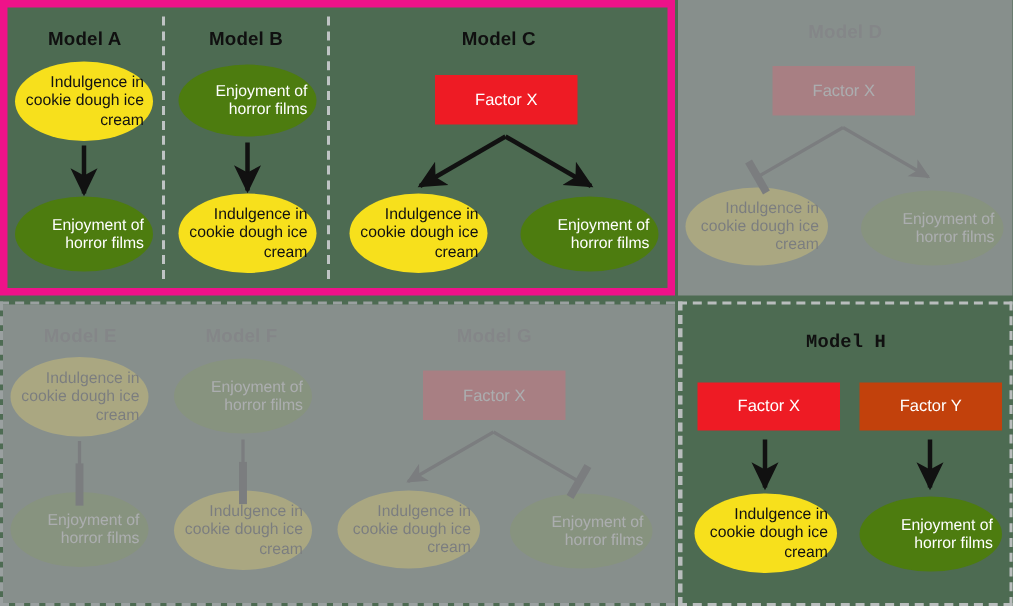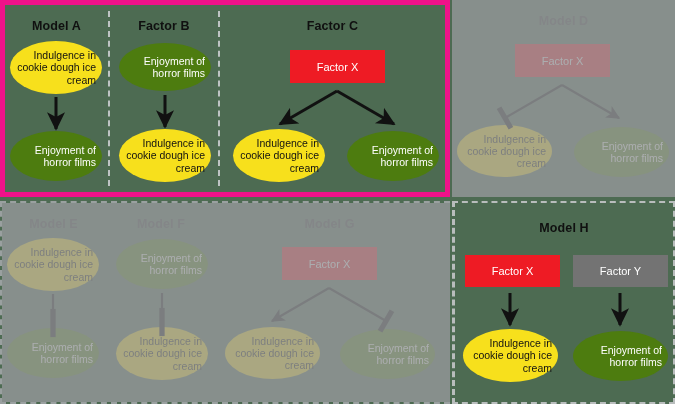--- a/index.html
+++ b/index.html
@@ -53,21 +53,21 @@
   .ell.yellow{background:#f7e01c;color:#111;}
   .ell.green{background:#4d7c0f;color:#ffffff;}
 
   
   .rect{
     position:absolute;
     display:flex;align-items:center;justify-content:center;
     text-align:center;font-size:11px;color:#fff;
   }
   .rect.red{background:#ee1b24;}
-  .rect.blue{background:#737373;}
+  .rect.blue{background:#c2410c;}
 
   
   svg.arrows{position:absolute;left:0;top:0;width:100%;height:100%;overflow:visible;z-index:3;}
 </style>
 </head>
 <body>
 
 <div id="canvas">
 
   <div class="panel top-row">
@@ -84,30 +84,30 @@
             <marker id="ahBlk" markerWidth="7" markerHeight="7" refX="5.6" refY="3.2" orient="auto">
               <path d="M0,0.2 L6.2,3.2 L0,6.2 L1.6,3.2 Z" fill="#111"></path>
             </marker>
           </defs>
           <line x1="51" y1="92" x2="51" y2="124" stroke="#111" stroke-width="3" marker-end="url(#ahBlk)"></line>
         </svg>
         <div class="ell green" style="left:5px;top:126px;width:92px;height:50px;">Enjoyment of horror films</div>
       </div>
 
       <div class="model" style="left:105px;width:108px;">
-        <div class="title">Factor B</div>
+        <div class="title">Model B</div>
         <div class="ell green" style="left:9px;top:38px;width:92px;height:48px;">Enjoyment of horror films</div>
         <svg class="arrows">
           <line x1="55" y1="90" x2="55" y2="122" stroke="#111" stroke-width="3" marker-end="url(#ahBlk)"></line>
         </svg>
         <div class="ell yellow" style="left:9px;top:124px;width:92px;height:53px;">Indulgence in cookie dough ice cream</div>
       </div>
 
       <div class="model" style="left:215px;width:225px;">
-        <div class="title">Factor C</div>
+        <div class="title">Model C</div>
         <div class="rect red" style="left:70px;top:45px;width:95px;height:33px;">Factor X</div>
         <svg class="arrows">
           <line x1="117" y1="86" x2="60" y2="119" stroke="#111" stroke-width="3" marker-end="url(#ahBlk)"></line>
           <line x1="117" y1="86" x2="174" y2="119" stroke="#111" stroke-width="3" marker-end="url(#ahBlk)"></line>
         </svg>
         <div class="ell yellow" style="left:13px;top:124px;width:92px;height:53px;">Indulgence in cookie dough ice cream</div>
         <div class="ell green" style="left:127px;top:126px;width:92px;height:50px;">Enjoyment of horror films</div>
       </div>
 
     </div>
@@ -172,21 +172,21 @@
         <line x1="112" y1="85" x2="55" y2="118" stroke="#111" stroke-width="2.2" marker-end="url(#ahBlk3)"></line>
         <line x1="112" y1="85" x2="169" y2="118" stroke="#111" stroke-width="2.2" marker-end="url(#bluntBlk4)"></line>
       </svg>
       <div class="ell yellow" style="left:8px;top:124px;width:95px;height:52px;">Indulgence in cookie dough ice cream</div>
       <div class="ell green" style="left:123px;top:126px;width:95px;height:50px;">Enjoyment of horror films</div>
     </div>
 
   </div>
 
   <div class="panel model-h">
-    <div class="title" style="top:18px;">Model H</div>
+    <div class="title" style="top:18px;font-family:Liberation Mono, monospace;">Model H</div>
     <div class="rect red" style="left:10px;top:52px;width:95px;height:32px;">Factor X</div>
     <div class="rect blue" style="left:118px;top:52px;width:95px;height:32px;">Factor Y</div>
     <svg class="arrows">
       <defs>
         <marker id="ahBlk4" markerWidth="7" markerHeight="7" refX="5.6" refY="3.2" orient="auto">
           <path d="M0,0.2 L6.2,3.2 L0,6.2 L1.6,3.2 Z" fill="#111"></path>
         </marker>
       </defs>
       <line x1="55" y1="90" x2="55" y2="122" stroke="#111" stroke-width="3" marker-end="url(#ahBlk4)"></line>
       <line x1="165" y1="90" x2="165" y2="122" stroke="#111" stroke-width="3" marker-end="url(#ahBlk4)"></line>

